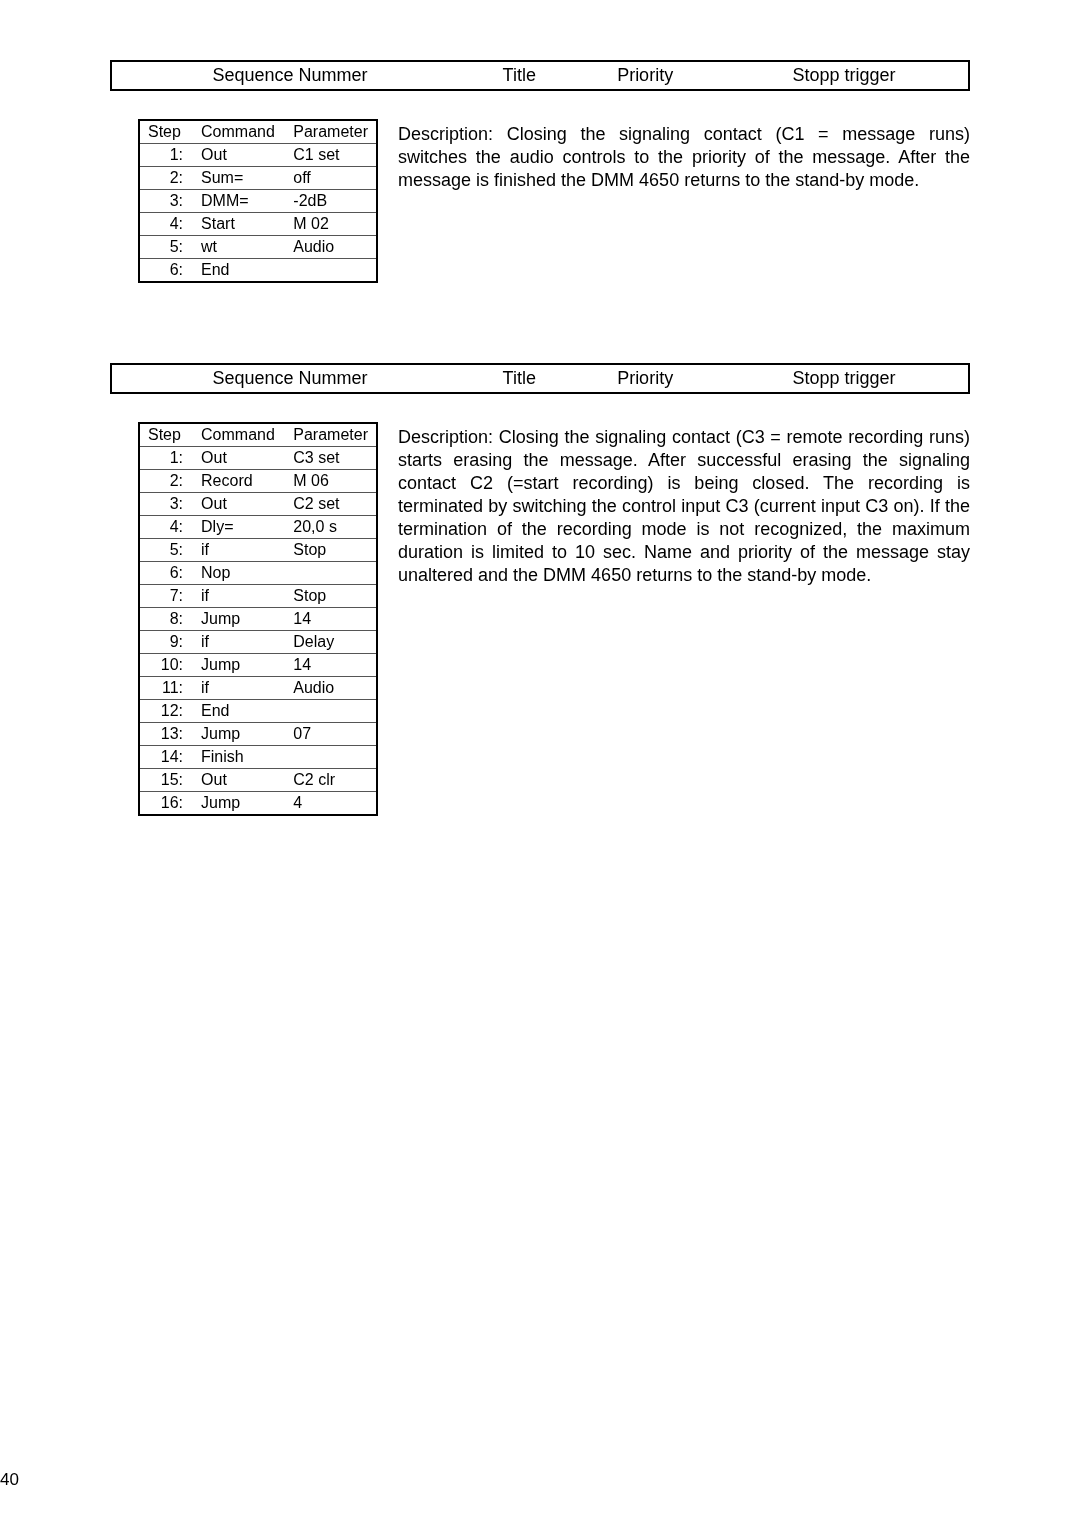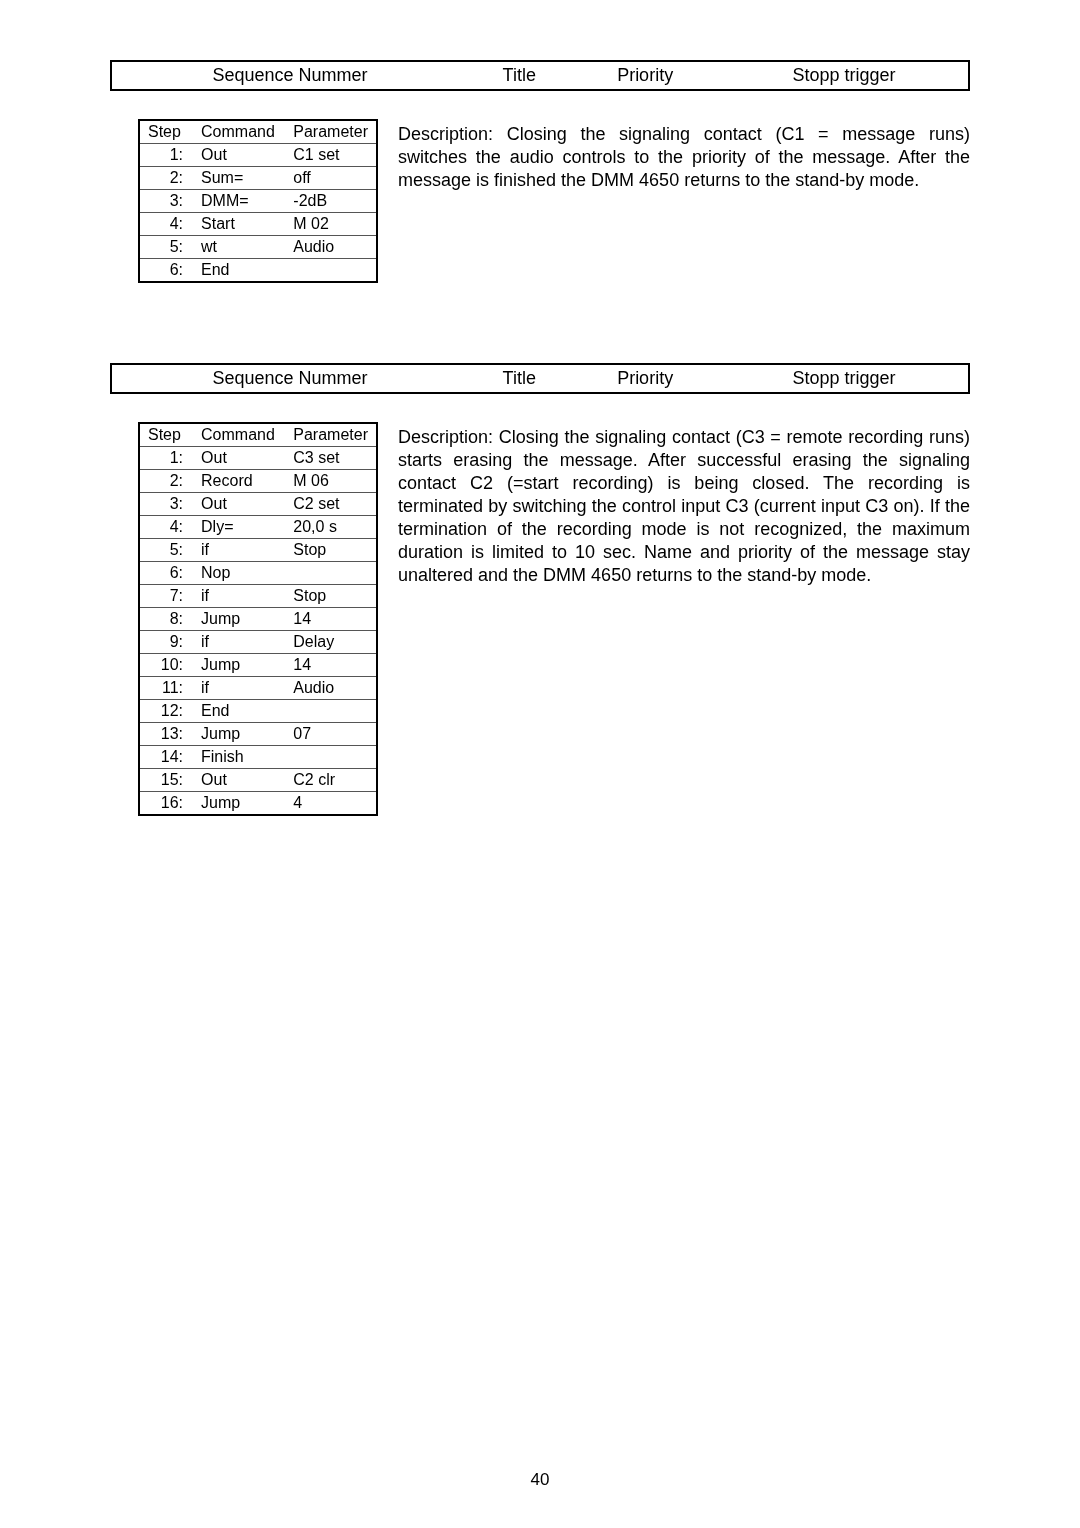--- a/index.html
+++ b/index.html
@@ -79,21 +79,20 @@
     text-align: justify;
   }
   .spacer-big {
     height: 80px;
   }
   .page-num {
     position: absolute;
     left: 0;
     right: 0;
     bottom: 38px;
-    text-align: center;
     font-size: 17px;
   }
 </style>
 </head>
 <body>
 
 <div class="page">
 
   <table class="hbar-table">
     <tbody>

